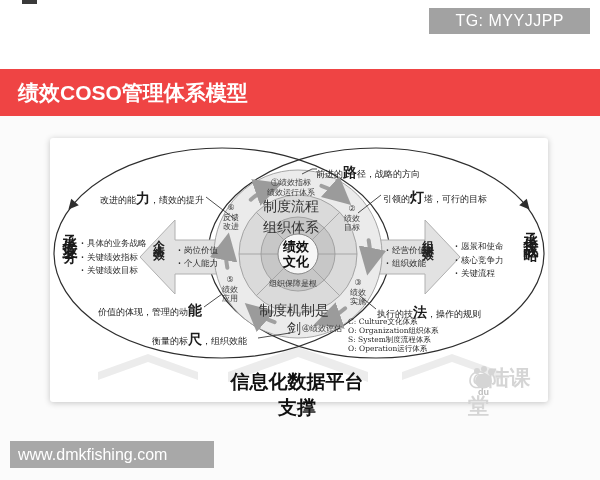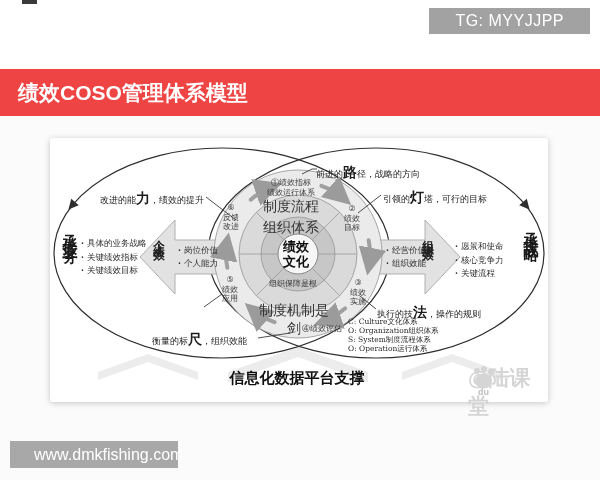--- a/index.html
+++ b/index.html
@@ -22,28 +22,28 @@
        font-size:13px;line-height:15px;font-weight:bold;color:#101010;}
   .ann{position:absolute;z-index:2;white-space:nowrap;font-size:9px;color:#1c1c1c;}
   .ann .big{font-size:14px;font-weight:bold;}
   .vtext{writing-mode:vertical-rl;text-orientation:upright;}
   .scope{position:absolute;z-index:2;font-size:15px;font-weight:bold;color:#1a1a1a;letter-spacing:5px;}
   .arrowlab{position:absolute;z-index:2;font-size:11.5px;font-weight:bold;color:#222;letter-spacing:3px;}
   .blist{position:absolute;z-index:2;font-size:8.5px;line-height:13.5px;color:#2d2d2d;white-space:nowrap;}
   .blist div::before{content:"· ";font-weight:bold;}
   .legend{position:absolute;z-index:2;left:298px;top:179px;font-size:7.5px;line-height:9px;color:#2d2d2d;white-space:nowrap;}
   .caption{position:absolute;z-index:2;left:177px;top:231px;width:140px;text-align:center;
-           font-size:15px;font-weight:bold;color:#111;
+           font-size:19px;font-weight:bold;color:#111;
            font-family:"Liberation Sans","DejaVu Sans",sans-serif;}
   .watermark{position:absolute;z-index:2;left:418px;top:226px;display:flex;align-items:center;
              color:#d5d5d5;font-size:21px;font-weight:bold;
              font-family:"Liberation Sans","DejaVu Sans",sans-serif;}
-  .url-badge{position:absolute;left:10px;top:325px;width:168px;height:27px;background:#a8a8a8;
+  .url-badge{position:absolute;left:10px;top:325px;width:204px;height:27px;background:#a8a8a8;
              color:#fff;font-family:"Liberation Sans","DejaVu Sans",sans-serif;
-             font-size:16px;line-height:27px;padding-left:24px;box-sizing:border-box;}
+             font-size:16px;line-height:27px;padding-left:8px;box-sizing:border-box;}
 </style>
 </head>
 <body>
 
 <div class="stage">
 
   <div class="corner-tick"></div>
   <div class="tg-badge">TG: MYYJJPP</div>
 
   <div class="title-bar">
@@ -143,20 +143,23 @@
 
       <div class="ann" style="left:266px;top:26px;">
         <span>前进的</span><span class="big">路</span><span>径，战略的方向</span>
       </div>
       <div class="ann" style="left:333px;top:51px;">
         <span>引领的</span><span class="big">灯</span><span>塔，可行的目标</span>
       </div>
       <div class="ann" style="left:50px;top:52px;">
         <span>改进的能</span><span class="big">力</span><span>，绩效的提升</span>
       </div>
+      <div class="ann" style="left:48px;top:164px;">
+        <span>价值的体现，管理的动</span><span class="big">能</span><span></span>
+      </div>
       <div class="ann" style="left:102px;top:193px;">
         <span>衡量的标</span><span class="big">尺</span><span>，组织效能</span>
       </div>
       <div class="ann" style="left:327px;top:166px;">
         <span>执行的技</span><span class="big">法</span><span>，操作的规则</span>
       </div>
 
       <div class="scope vtext" style="left:10px;top:84px;">承接业务</div>
       <div class="scope vtext" style="left:471px;top:82px;">承接战略</div>
       <div class="blist" style="left:31px;top:99px;">

